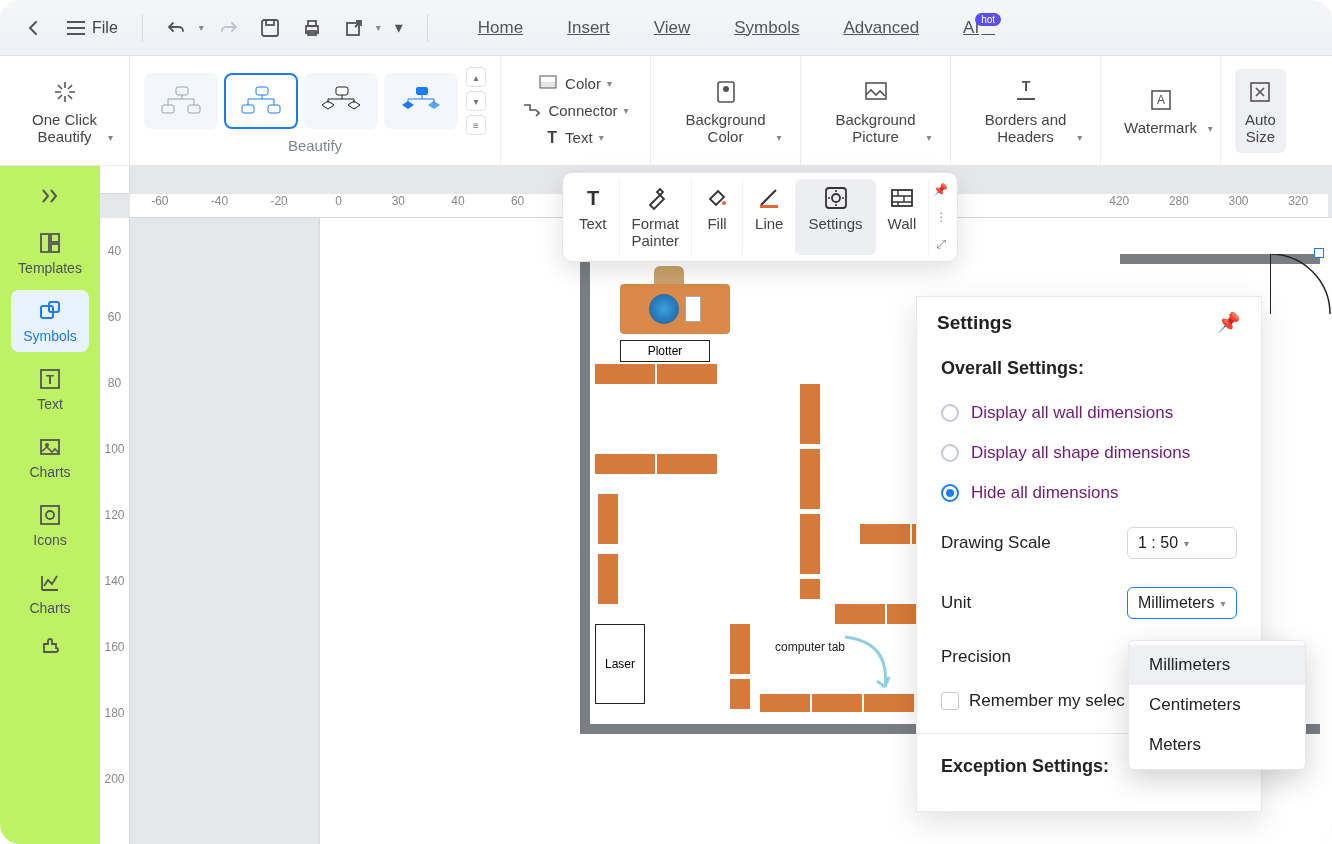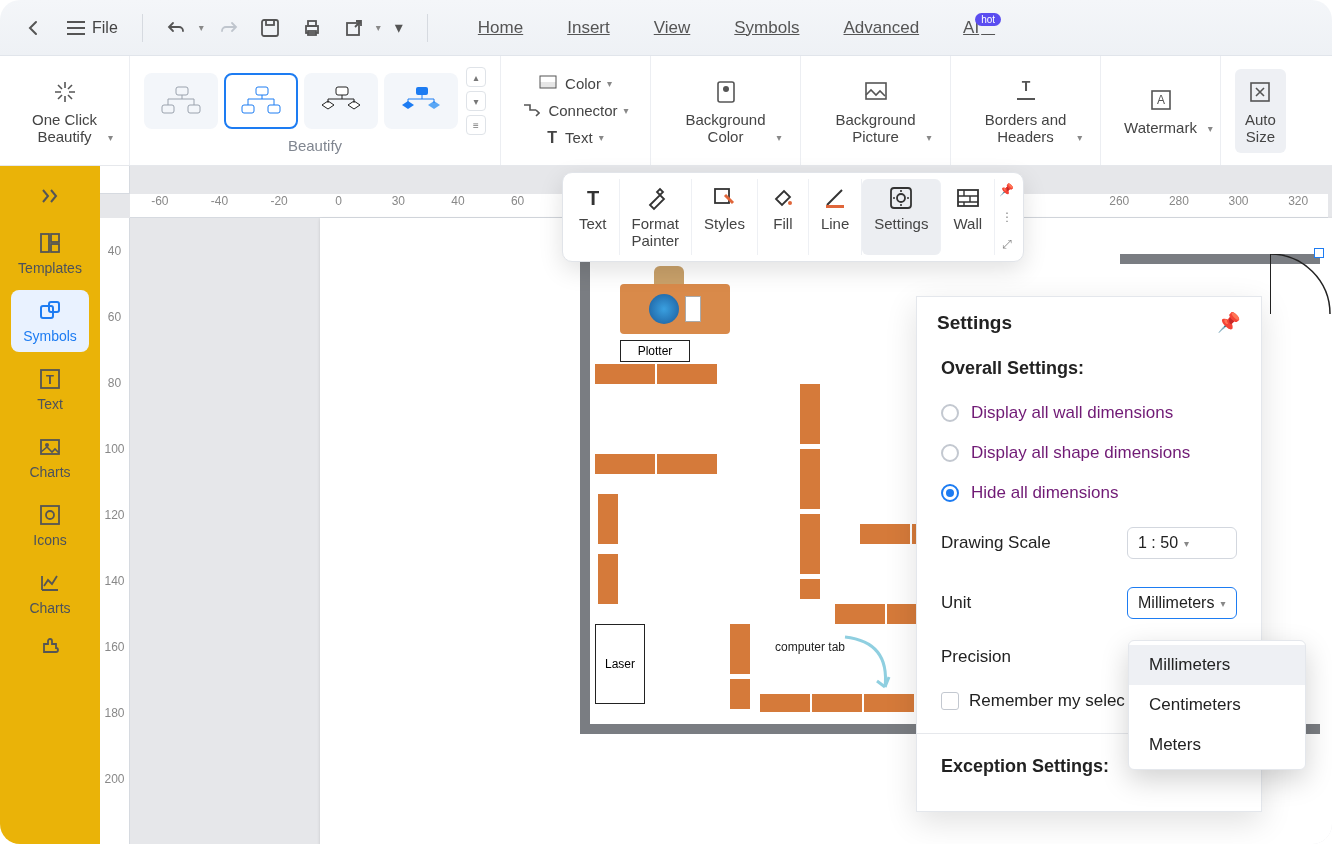--- a/index.html
+++ b/index.html
@@ -28,21 +28,21 @@
 .arrow-col .ab{ width:20px; height:20px; border:1px solid #dfe3e8; border-radius:4px; display:flex; align-items:center; justify-content:center; font-size:10px; color:#777; cursor:pointer; background:#fff;}
 .group-label { font-size:15px; color:#808690; margin-top:2px;}
 .menu-col { display:flex; flex-direction:column; gap:6px; padding:6px 6px; justify-content:center;}
 .menu-item { display:flex; align-items:center; gap:8px; font-size:15px; color:#444; cursor:pointer; padding:2px 4px;}
 .vbtn { display:flex; flex-direction:column; align-items:center; gap:4px; padding:4px 10px; font-size:15px; color:#444; cursor:pointer; position:relative;}
 .vbtn .icon { width:30px; height:30px; display:flex;align-items:center;justify-content:center;}
 .vbtn .caret { font-size:10px; color:#888; position:absolute; right:-6px; bottom:6px;}
 .auto-size { background:#eef0f4; border-radius:6px; margin:8px 8px 8px 4px; padding:8px 10px;}
 
 
-.left-col { position:absolute; top:166px; left:0; bottom:0; width:100px; background:#eab308; display:flex; flex-direction:column; align-items:center; padding-top:10px; gap:6px;}
+.left-col { position:absolute; top:166px; left:0; bottom:0; width:100px; background:#bef264; display:flex; flex-direction:column; align-items:center; padding-top:10px; gap:6px;}
 .lp-btn { display:flex; flex-direction:column; align-items:center; gap:4px; font-size:14px; color:#4c525c; padding:8px 4px; width:78px; border-radius:8px; cursor:pointer;}
 .lp-btn.active { background:#e9f2ff; color:#1d7cf2;}
 .lp-btn .li { width:26px; height:26px; display:flex; align-items:center; justify-content:center;}
 
 
 .canvas-wrap { position:absolute; top:166px; left:100px; right:0; bottom:0; background:#e6e7ea; }
 .ruler-h { position:absolute; top:28px; left:30px; right:4px; height:24px; background:#fff; border-bottom:1px solid #d6dae0; font-size:12px; color:#888; display:flex; }
 .ruler-h .tick { width:66px; text-align:center; }
 .ruler-v { position:absolute; top:52px; left:0; width:30px; bottom:0; background:#fff; border-right:1px solid #d6dae0; font-size:12px; color:#888;}
 .ruler-v .vtick { height:66px; display:flex; align-items:center; justify-content:center;}
@@ -370,21 +370,21 @@
   <div style="position:absolute;top:0;left:0;width:30px;height:28px;background:#fff;border-right:1px solid #d6dae0;border-bottom:1px solid #d6dae0;"></div>
   <div class="ruler-h">
     <div class="tick">-60</div>
     <div class="tick">-40</div>
     <div class="tick">-20</div>
     <div class="tick">0</div>
     <div class="tick">30</div>
     <div class="tick">40</div>
     <div class="tick">60</div>
     <div class="tick" style="width:600px;"></div>
-    <div class="tick">260</div>
+    <div class="tick">420</div>
     <div class="tick">280</div>
     <div class="tick">300</div>
     <div class="tick">320</div>
   </div>
   <div class="ruler-v">
     <div class="vtick">40</div>
     <div class="vtick">60</div>
     <div class="vtick">80</div>
     <div class="vtick">100</div>
     <div class="vtick">120</div>
@@ -406,21 +406,21 @@
     <svg style="position:absolute;top:0;left:690px;" width="70" height="70">
         <path d="M0 0 A60 60 0 0 1 60 60" stroke="#222" fill="none" stroke-width="1.5"></path>
         <line x1="0" y1="0" x2="0" y2="60" stroke="#222" stroke-width="2"></line>
       </svg>
 
     <div style="position:absolute;top:30px;left:40px;width:110px;height:50px;background:#d98a4a;border-radius:4px;display:flex;align-items:center;justify-content:center;">
       <div style="width:30px;height:30px;border-radius:50%;background:radial-gradient(#3aa0e0,#1a5a9a);"></div>
       <div style="width:16px;height:26px;background:#fff;border:1px solid #aaa;margin-left:6px;"></div>
     </div>
     <div style="position:absolute;top:12px;left:74px;width:30px;height:18px;background:#c9a16a;border-radius:6px 6px 0 0;"></div>
-    <div class="box" style="top:86px;left:40px;width:70px;height:22px;">
+    <div class="box" style="top:86px;left:40px;width:90px;height:22px;">
         <span>Plotter</span>
       </div>
 
     <div class="brick" style="top:110px;left:15px;width:60px;height:20px;"></div>
     <div class="brick" style="top:110px;left:77px;width:60px;height:20px;"></div>
     <div class="brick" style="top:200px;left:15px;width:60px;height:20px;"></div>
     <div class="brick" style="top:200px;left:77px;width:60px;height:20px;"></div>
     <div class="brick" style="top:240px;left:18px;width:20px;height:50px;"></div>
     <div class="brick" style="top:300px;left:18px;width:20px;height:50px;"></div>
     <div class="brick" style="top:130px;left:220px;width:20px;height:60px;"></div>
@@ -459,27 +459,20 @@
     </div>
   <div class="ft-btn">
       <svg width="26" height="26">
         <path d="M8 20l10-10 4 4-10 10zM18 10l-3-3 3-3 3 3z" stroke="#333" fill="none" stroke-width="1.8"></path>
       </svg>
       <span style="white-space:pre-line;text-align:center;">Format
 Painter</span>
     </div>
   <div class="ft-btn">
       <svg width="26" height="26">
-        <rect x="4" y="4" width="14" height="14" stroke="#333" fill="none" stroke-width="1.8"></rect>
-        <path d="M14 10l8 8" stroke="#e0663a" stroke-width="3"></path>
-      </svg>
-      <span>Styles</span>
-    </div>
-  <div class="ft-btn">
-      <svg width="26" height="26">
         <path d="M6 14l8-8 6 6-8 8z" stroke="#333" fill="none" stroke-width="1.8"></path>
         <circle cx="20" cy="18" r="2" fill="#e0663a"></circle>
       </svg>
       <span>Fill</span>
     </div>
   <div class="ft-btn">
       <svg width="26" height="26">
         <path d="M5 20L20 5" stroke="#333" stroke-width="2"></path>
         <rect x="4" y="20" width="18" height="3" fill="#e0663a"></rect>
       </svg>

